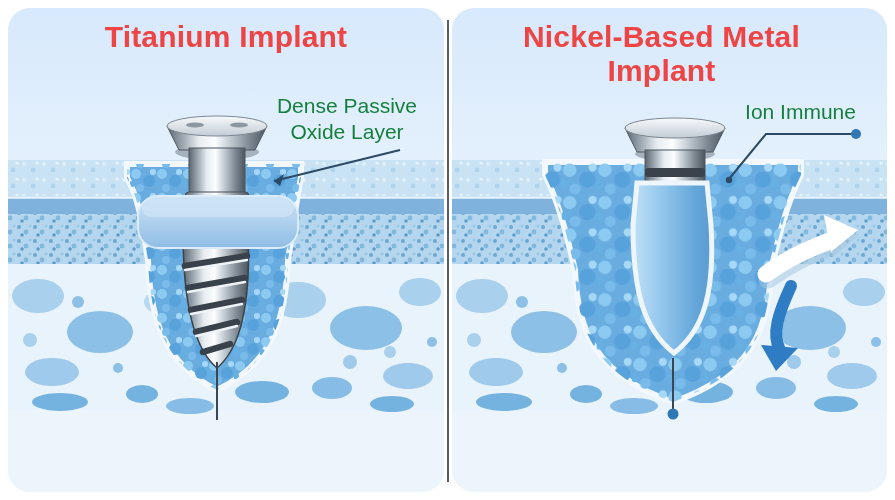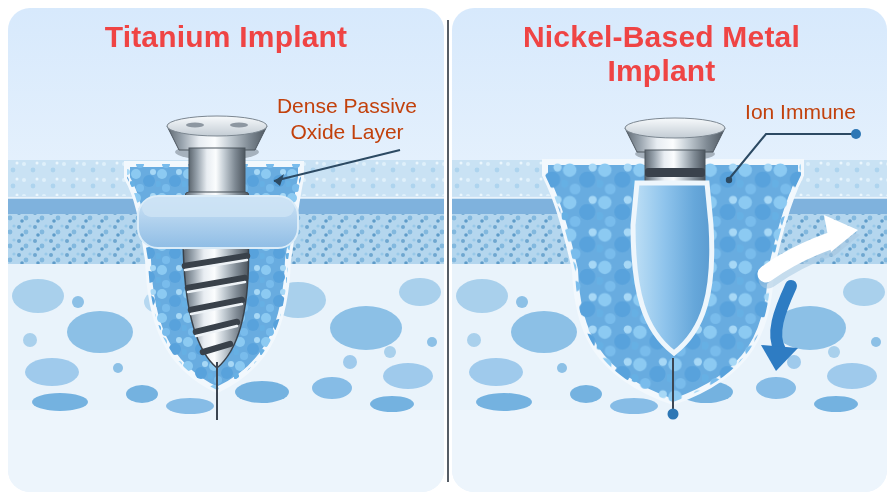--- a/index.html
+++ b/index.html
@@ -11,21 +11,21 @@
   }
   .stage svg.scene{position:absolute;left:0;top:0;}
   .overlay{position:absolute;left:0;top:0;width:895px;height:500px;pointer-events:none;}
   .panel-title{
     position:absolute;top:20px;font-size:30px;font-weight:bold;
     letter-spacing:.2px;text-align:center;color:#ef4444;
   }
   .panel-title.left{left:8px;width:436px;}
   .panel-title.right{left:452px;width:379px;margin-left:20px;}
   .callout{
-    position:absolute;font-size:21px;line-height:26px;text-align:center;color:#c2410c;
+    position:absolute;font-size:21px;line-height:26px;text-align:center;color:#15803d;
   }
   .callout.oxide{left:262px;top:93px;width:170px;}
   .callout.ion{left:738px;top:99px;width:125px;}
   .bullet-list{
     position:absolute;left:56px;top:428px;margin:0;padding:0;list-style:none;
     font-size:22px;line-height:30px;color:#181c21;
   }
   .bullet-list li{display:flex;align-items:center;gap:14px;}
   .bullet-dot{
     display:inline-block;width:14px;height:14px;border-radius:50%;

